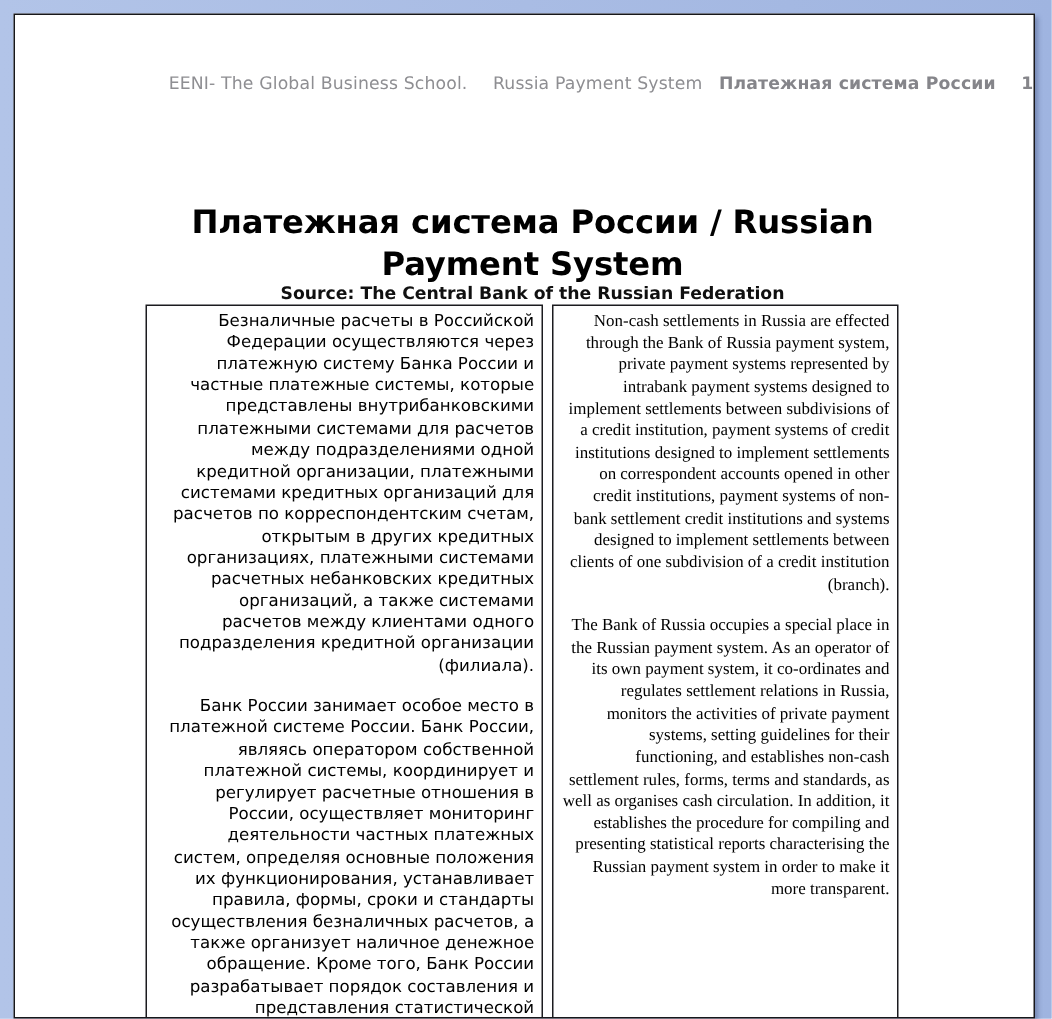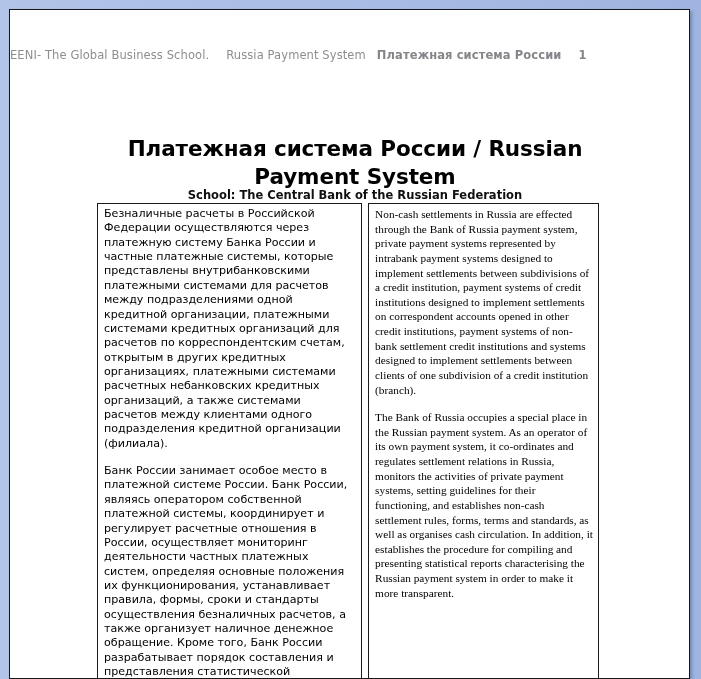--- a/index.html
+++ b/index.html
@@ -37,21 +37,21 @@
     box-shadow: 2px 2px 3px rgba(40, 55, 95, 0.35);
     overflow: hidden;
   }
 
   
   #doc-header {
     position: absolute;
     left: 0;
     top: 38px;
     width: 100%;
-    text-align: left;
+    text-align: right;
     color: #8e8e92;
     font-size: 11.5px;
     letter-spacing: 0.1px;
     white-space: nowrap;
   }
   #doc-header .hdr-seg { display: inline; }
   #doc-header .hdr-ru { font-weight: bold; color: #85858a; }
   #doc-header .hdr-gap { display: inline-block; width: 11px; }
   #doc-header .hdr-gap-wide { display: inline-block; width: 17px; }
   #doc-header .hdr-page { font-weight: bold; color: #85858a; }
@@ -106,40 +106,40 @@
   }
   .col-right {
     width: 236px;
     height: 486px;
   }
   .para {
     margin: 0 0 13px 0;
     font-size: 11.2px;
     line-height: 1.295;
     color: #000000;
-    text-align: left;
+    text-align: right;
   }
   .col-left .para { font-size: 11.1px; }
   .col-right .para { font-size: 11.3px; font-family: Liberation Serif, serif; }
   .para:last-child { margin-bottom: 0; }
 </style>
 </head>
 <body>
 
 <div id="workspace">
 
   <div id="page">
 
     <div id="doc-header">
       <span class="hdr-seg">EENI- The Global Business School.</span><span class="hdr-gap-wide"></span><span class="hdr-seg">Russia Payment System</span><span class="hdr-gap"></span><span class="hdr-ru">Платежная система  России</span><span class="hdr-gap-wide"></span><span class="hdr-page">1</span>
     </div>
 
     <h1 id="doc-title">Платежная система России / Russian Payment System</h1>
 
-    <div id="doc-source">School: The Central Bank of the Russian Federation</div>
+    <div id="doc-source">Source: The Central Bank of the Russian Federation</div>
 
     <div id="columns">
 
       <div class="text-box col-left">
         <p class="para">Безналичные расчеты в Российской Федерации осуществляются через платежную систему Банка России и частные платежные системы, которые представлены внутрибанковскими платежными системами для расчетов между подразделениями одной кредитной организации, платежными системами кредитных организаций для расчетов по корреспондентским счетам, открытым в других кредитных организациях, платежными системами расчетных небанковских кредитных организаций, а также системами расчетов между клиентами одного подразделения кредитной организации (филиала).</p>
         <p class="para"> Банк России занимает особое место в платежной системе России. Банк России, являясь оператором собственной платежной системы, координирует и регулирует расчетные отношения в России, осуществляет мониторинг деятельности частных платежных систем, определяя основные положения их функционирования, устанавливает правила, формы, сроки и стандарты осуществления безналичных расчетов, а также организует наличное денежное обращение. Кроме того, Банк России разрабатывает порядок составления и представления статистической отчетности, характеризующей платежную систему России, с целью повышения ее прозрачности.</p>
 
       </div>
 
       <div class="text-box col-right">

